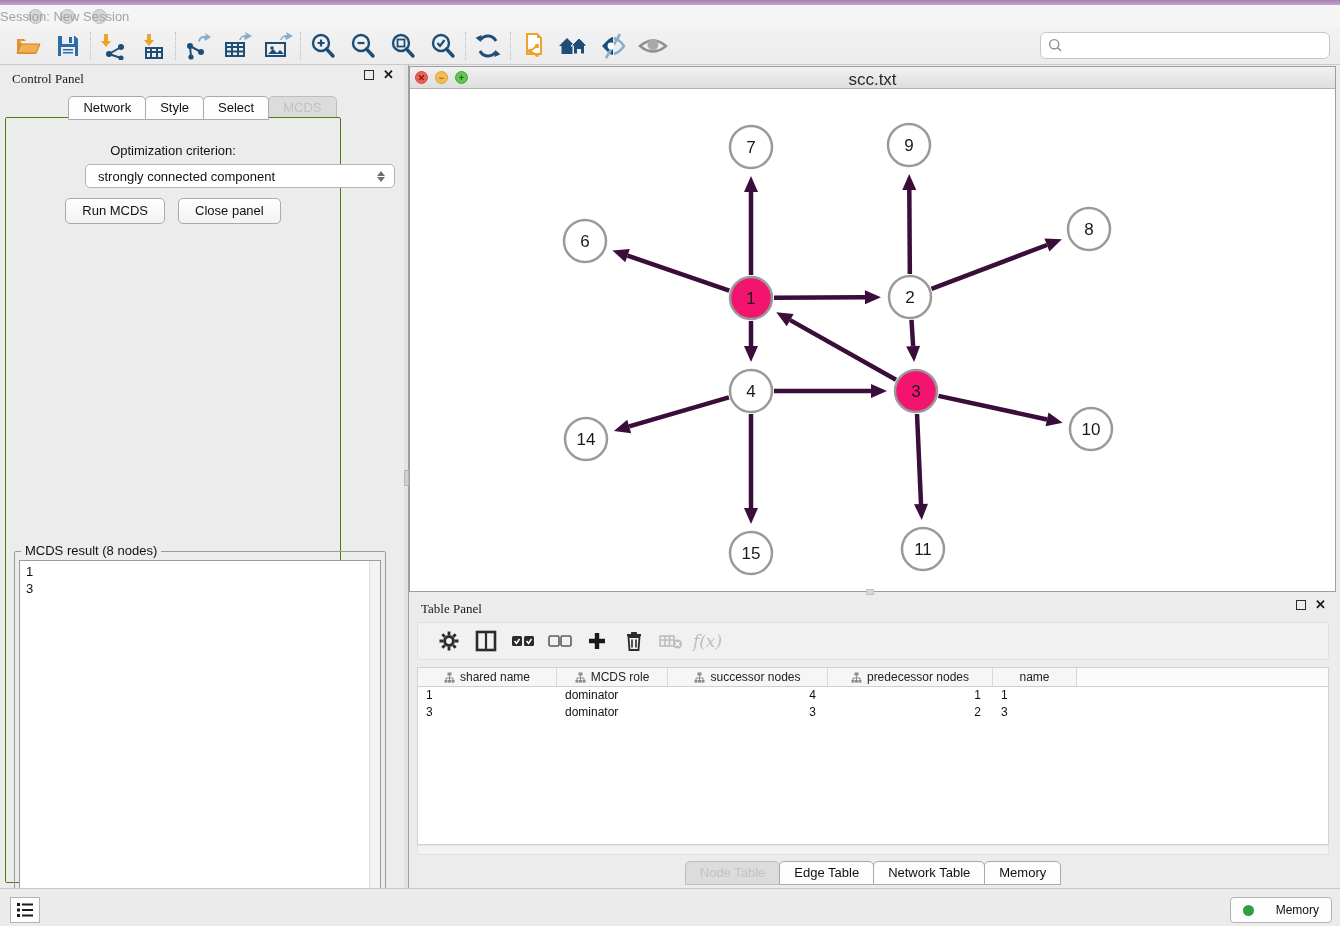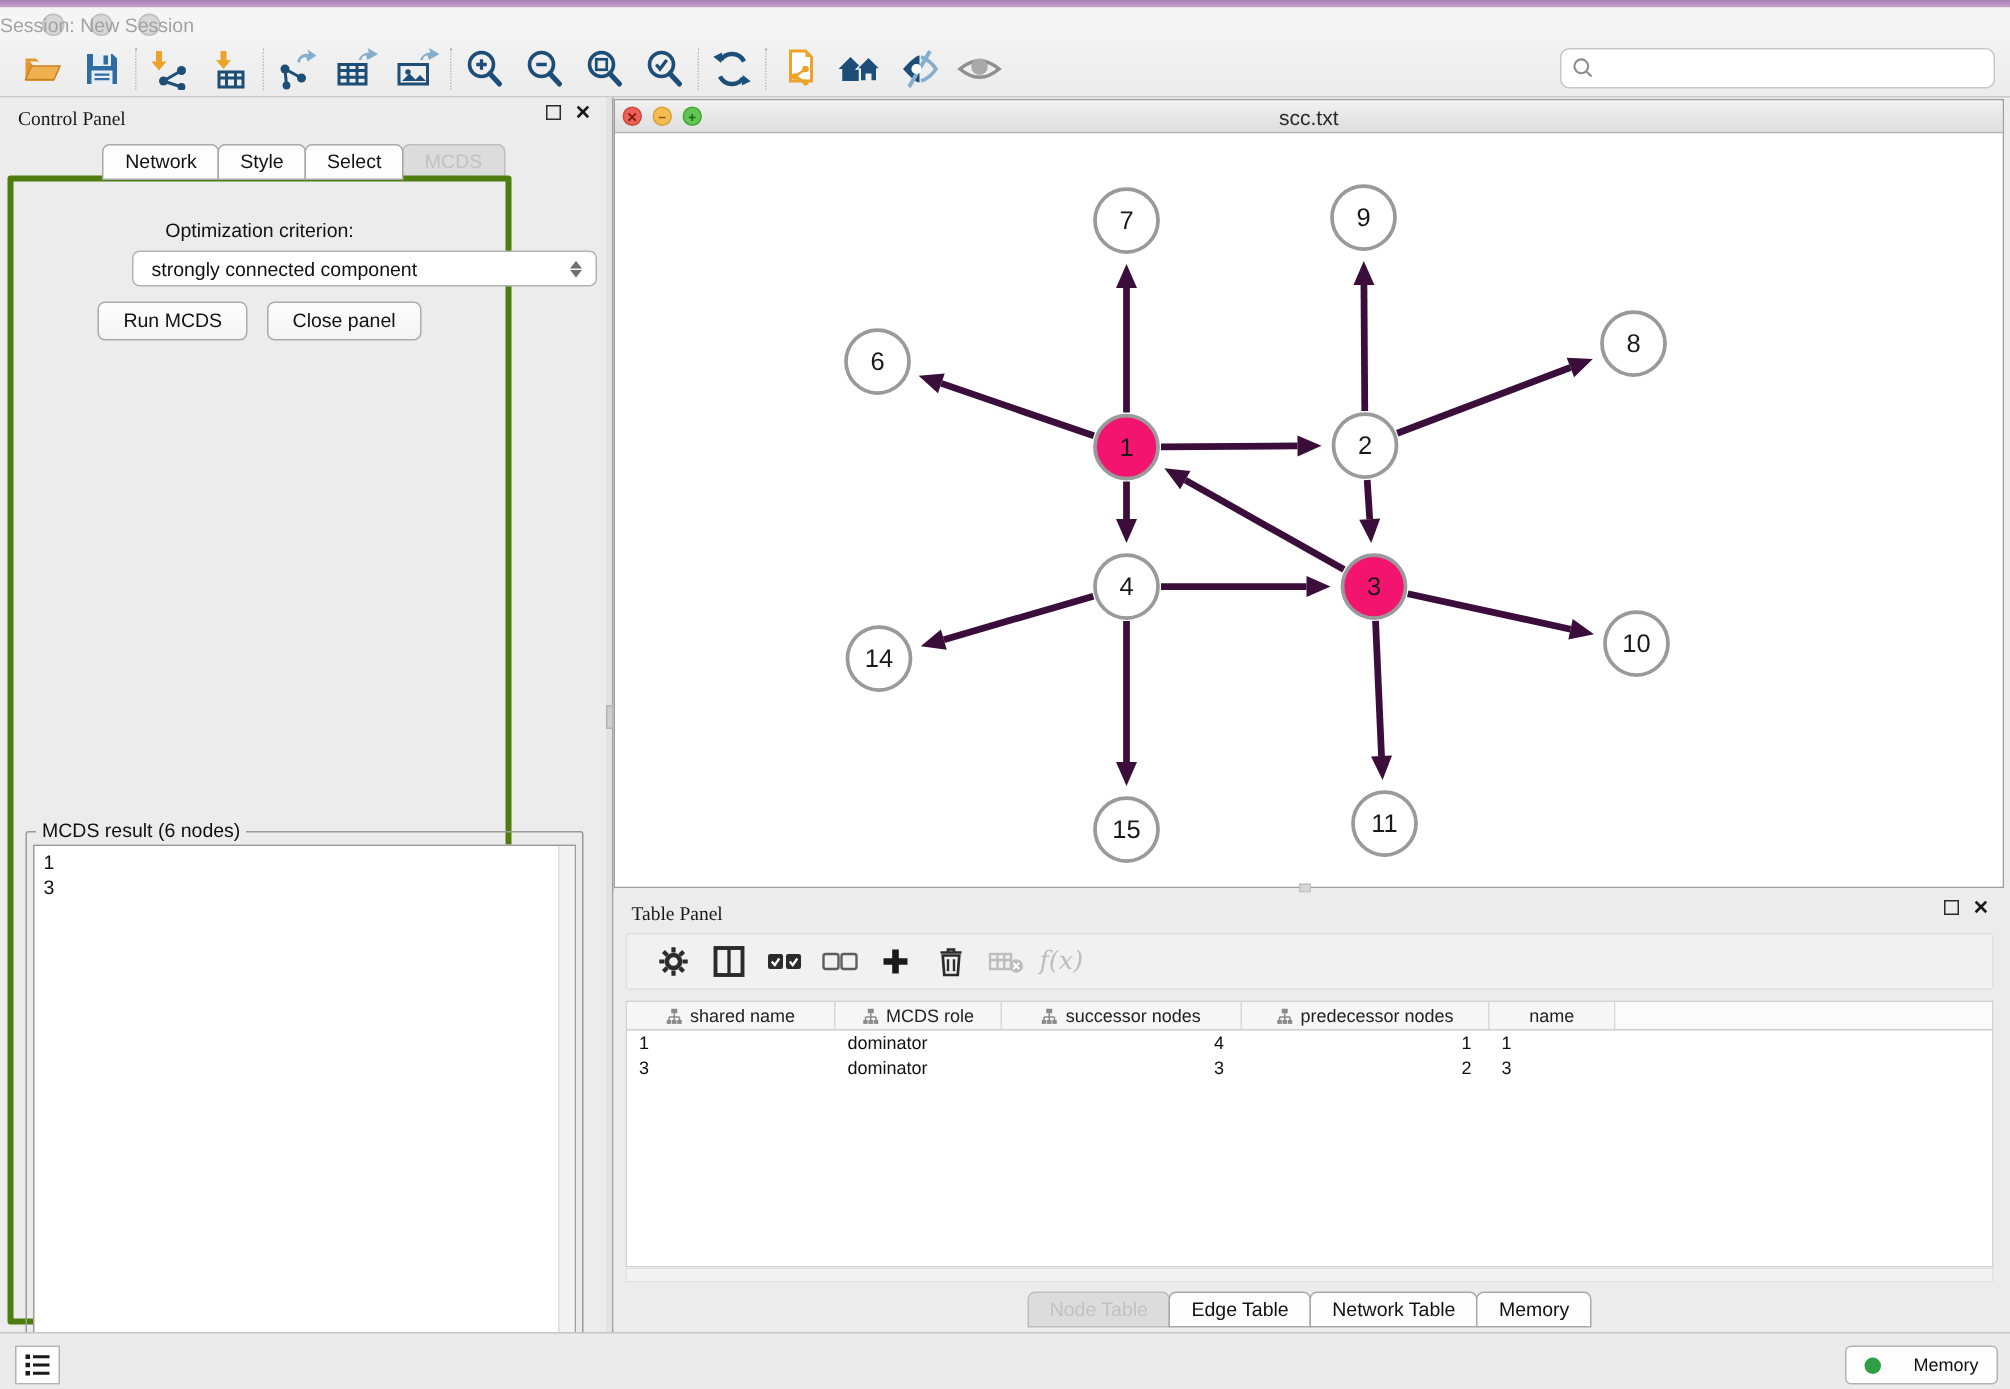--- a/index.html
+++ b/index.html
@@ -34,21 +34,21 @@
   .panel-icons { position:absolute; right:10px; top:5px; display:flex; gap:9px; align-items:center; }
   .float-icon { width:10px; height:10px; border:1.5px solid #2b2b2b; display:inline-block; }
   .close-icon { font-size:13px; font-weight:bold; color:#1a1a1a; line-height:10px; }
 
   .cp-tabs { position:absolute; left:0; top:31px; width:100%; display:flex; justify-content:center; }
   .tab { border:1px solid #a9a9a9; background:#fdfdfd; font-size:13px; color:#111;
     padding:3px 14px 4px; border-radius:5px 5px 0 0; margin-right:-1px; position:relative; z-index:1; }
   .tab.sel { background:#dcdcdc; color:#c2c2c2; border-color:#bdbdbd; z-index:0; }
 
   .cp-body { position:absolute; left:5px; top:52px; width:336px; height:766px;
-    background:#ececec; border:4px solid #4d7c0f; border-radius:2px; }
+    background:#ececec; border:1px solid #4d7c0f; border-radius:2px; }
   .opt-label { position:absolute; top:25px; width:100%; text-align:center; font-size:13px; color:#111; }
   .dropdown { position:absolute; left:38px; top:46px; width:310px; height:24px; background:#fff;
     border:1px solid #b3b3b3; border-radius:5px; display:flex; align-items:center;margin-left:41px; }
   .dropdown-value { flex:1; font-size:13px; color:#111; padding-left:12px; }
   .stepper { width:18px; display:flex; flex-direction:column; align-items:center; gap:1px; margin-right:4px; }
   .stepper i { width:0; height:0; border-left:4px solid transparent; border-right:4px solid transparent; }
   .stepper .up { border-bottom:5px solid #6f6f6f; }
   .stepper .down { border-top:5px solid #6f6f6f; }
   .cp-buttons { position:absolute; top:80px; width:100%; display:flex; justify-content:center; gap:13px; }
   .btn { background:linear-gradient(#fefefe,#f3f3f3); border:1px solid #ababab; border-radius:5px;
@@ -68,21 +68,21 @@
   .v-splitter { position:absolute; left:404px; top:65px; width:5px; height:823px; background:#e3e3e3; }
   .v-splitter .line { position:absolute; right:0; top:0; width:1px; height:100%; background:#9f9f9f; }
   .v-splitter .grip { position:absolute; left:0; top:405px; width:5px; height:16px;
     background:#cfcfcf; border:1px solid #b5b5b5; }
 
   
   .net-window { position:absolute; left:409px; top:66px; width:927px; height:526px;
     border:1px solid #9d9d9d; background:#fff; }
   .net-titlebar { position:absolute; left:0; top:0; width:100%; height:22px;
     background:linear-gradient(#f1f1f1,#dedede); border-bottom:1px solid #b2b2b2; }
-  .net-title { position:absolute; top:3px; width:100%; text-align:center; font-size:14px; color:#2a2a2a; }
+  .net-title { position:absolute; top:3px; width:100%; text-align:center; font-size:17px; color:#2a2a2a; }
   .tl { position:absolute; top:4px; width:13px; height:13px; border-radius:50%;
     font-size:9px; font-weight:bold; text-align:center; line-height:12px; }
   .tl-close { left:5px; background:#ee6156; border:1px solid #ce4a41; color:#7e1812; }
   .tl-min { left:25px; background:#f5bd4f; border:1px solid #d9a03c; color:#90591b; }
   .tl-max { left:45px; background:#61c554; border:1px solid #45a83a; color:#1d6618; }
   .net-canvas { position:absolute; left:0; top:22px; width:925px; height:502px; background:#fff; }
   .net-grip { position:absolute; left:456px; bottom:-4px; width:8px; height:6px; background:#d7d7d7; border:1px solid #c2c2c2; }
 
   
   .table-panel { position:absolute; left:409px; top:595px; width:927px; height:291px; background:#ececec; }
@@ -292,21 +292,21 @@
         <span class="stepper">
             <i class="up"></i>
             <i class="down"></i>
           </span>
       </div>
       <div class="cp-buttons">
         <button class="btn">Run MCDS</button>
         <button class="btn">Close panel</button>
       </div>
       <div class="result-box">
-        <span class="result-legend">MCDS result (6 nodes)</span>
+        <span class="result-legend">MCDS result (8 nodes)</span>
         <div class="result-text">1
 3</div>
         <div class="result-scroll"></div>
       </div>
     </div>
   </div>
 
   <div class="v-splitter">
     <div class="line"></div>
       <div class="grip"></div>

